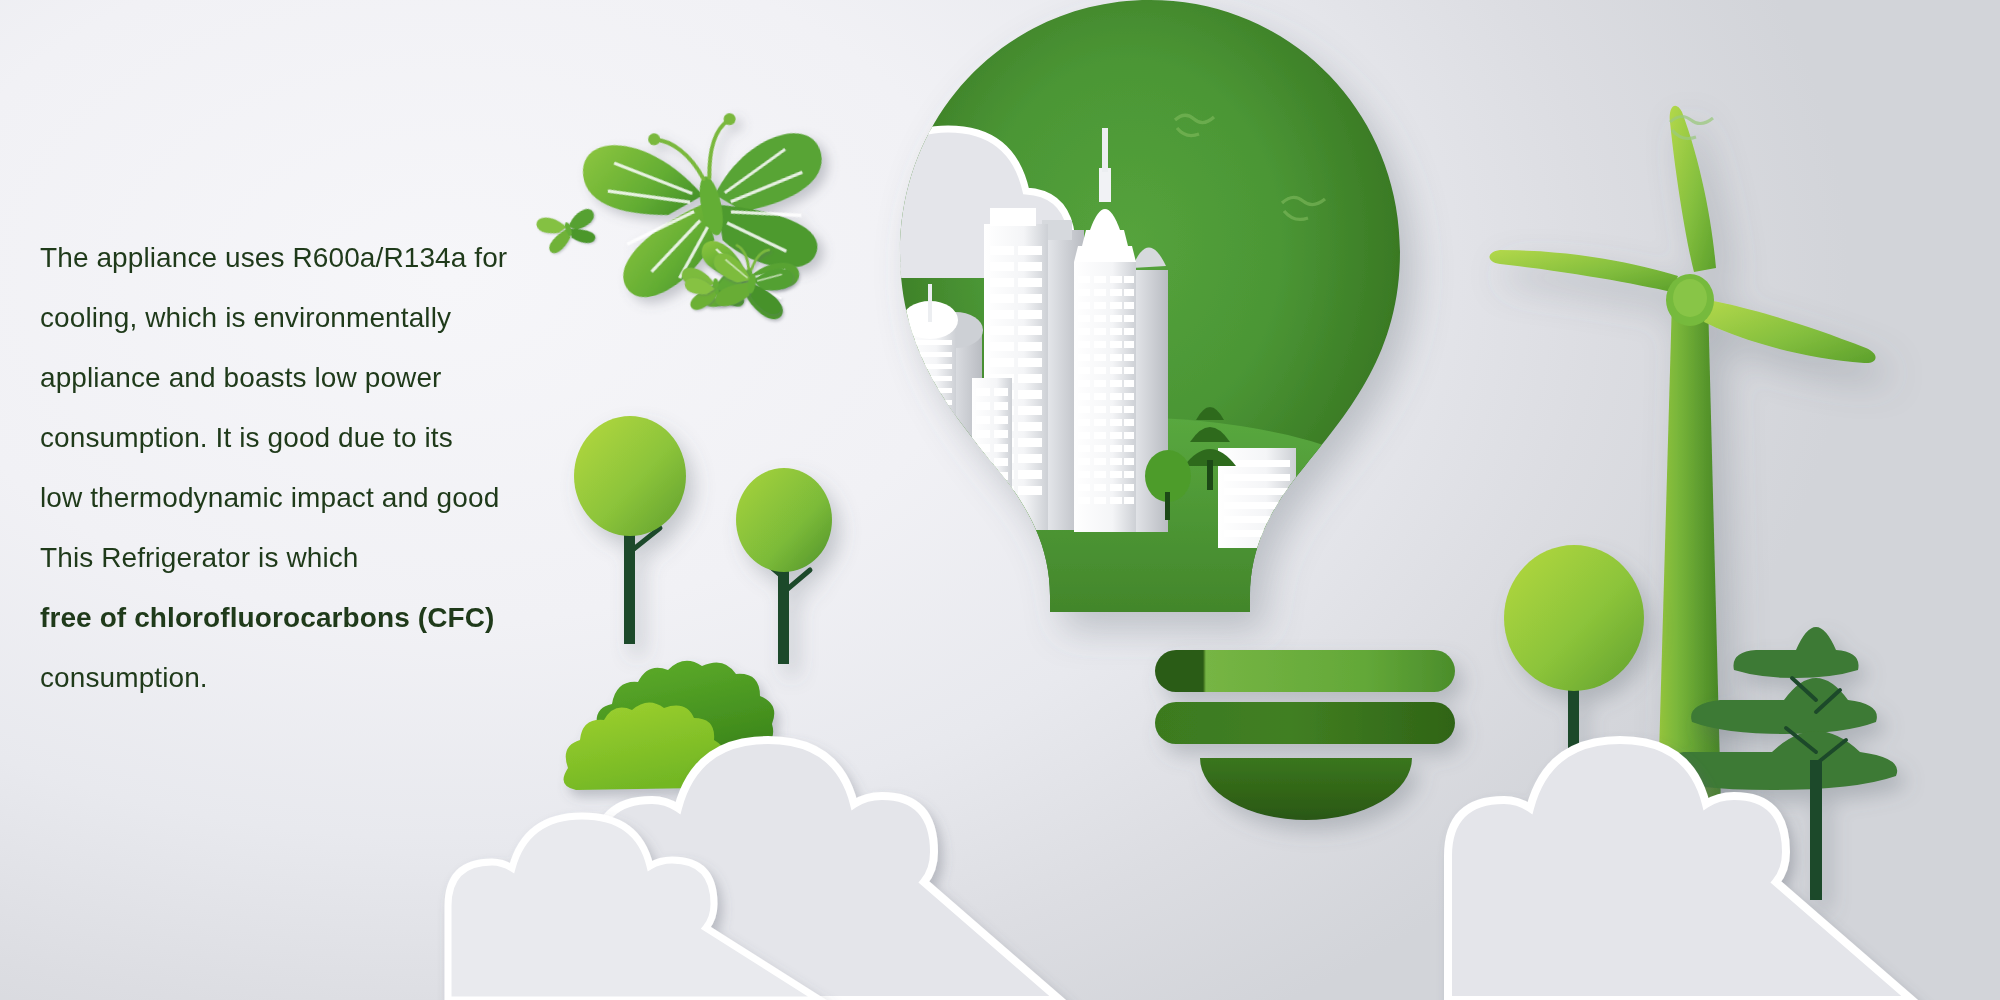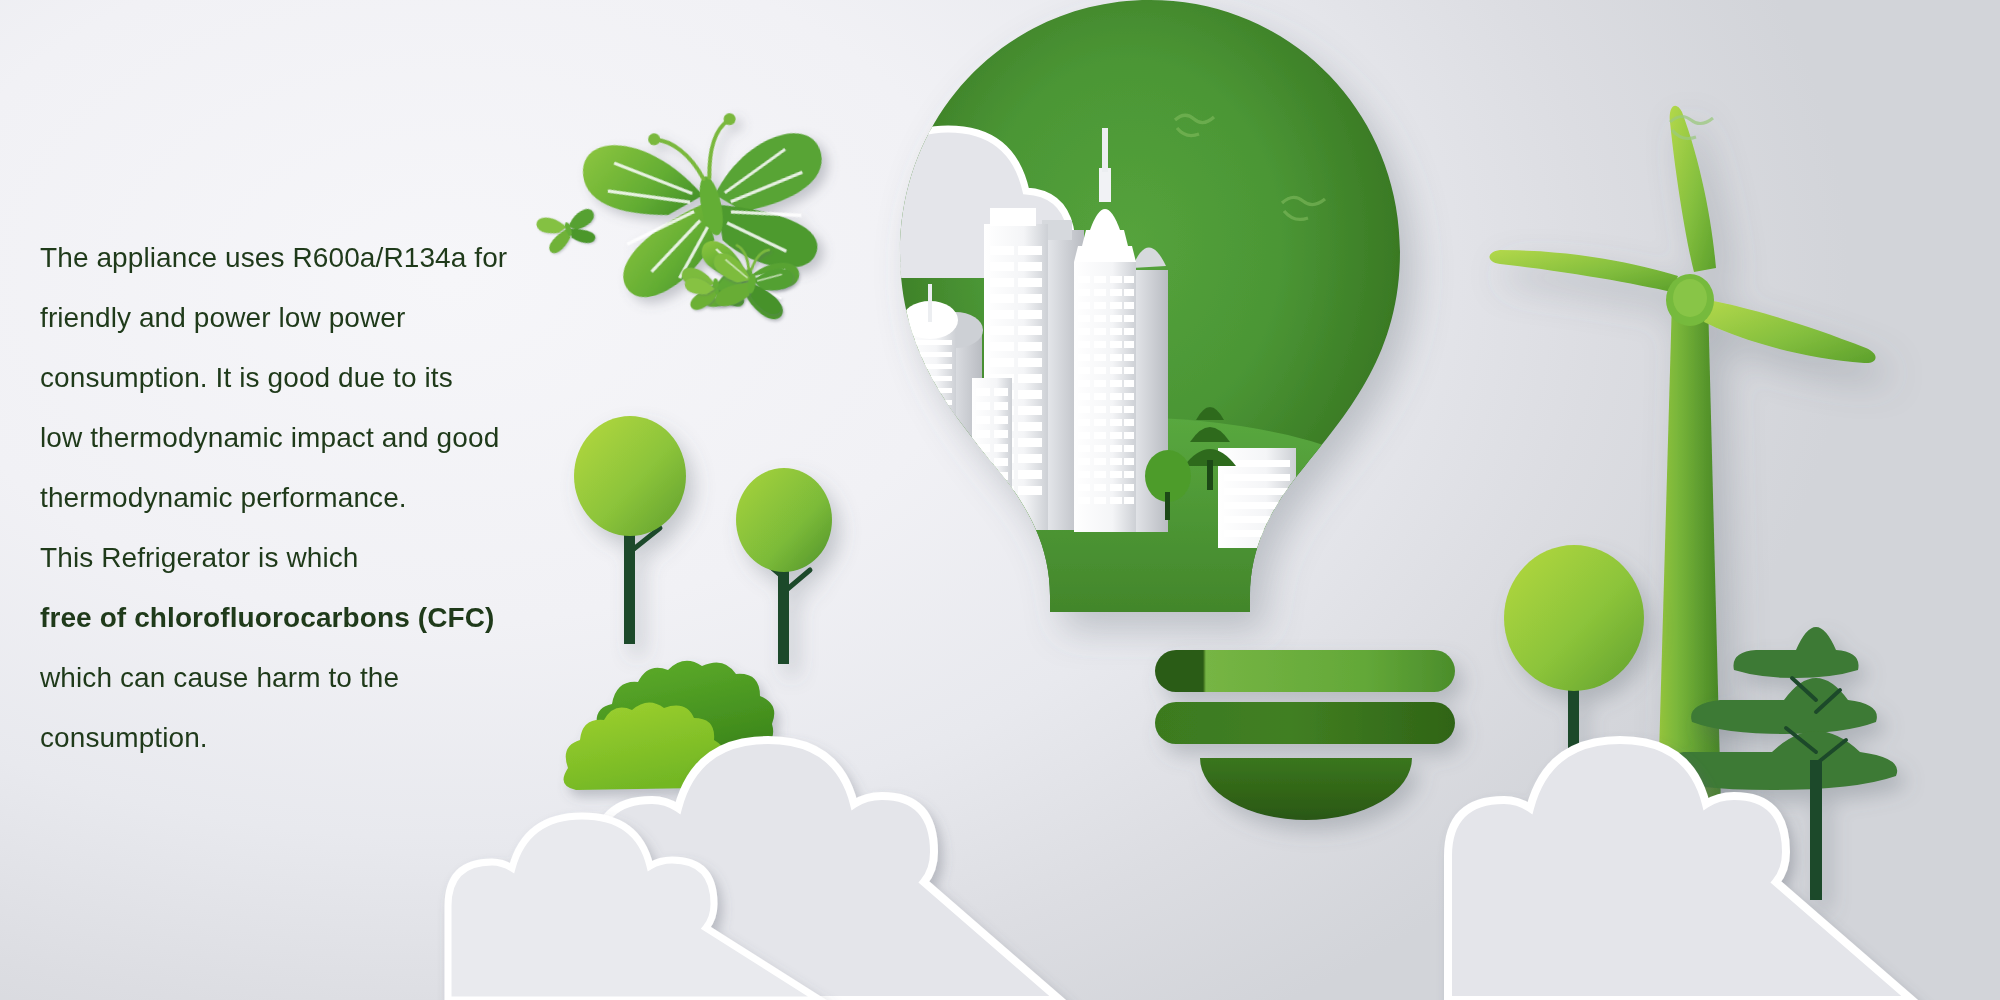--- a/index.html
+++ b/index.html
@@ -25,27 +25,26 @@
   
   .art{position:absolute;}
 </style>
 </head>
 <body>
 
 <div id="stage">
 
   <div id="copy">
     <span class="ln">The appliance uses R600a/R134a for</span>
-    <span class="ln">friendly and power low power</span>
+    <span class="ln">cooling, which is environmentally</span>
+    <span class="ln">appliance and boasts low power</span>
     <span class="ln">consumption. It is good due to its</span>
     <span class="ln">low thermodynamic impact and good</span>
-    <span class="ln">thermodynamic performance.</span>
     <span class="ln">This Refrigerator is which</span>
     <span class="ln strong">free of chlorofluorocarbons (CFC)</span>
-    <span class="ln">which can cause harm to the</span>
     <span class="ln">consumption.</span>
   </div>
 
   <svg class="art" style="left:0;top:0" width="2000" height="1000" viewBox="0 0 2000 1000">
     <defs>
       <radialGradient id="gBulb" cx="46%" cy="40%" r="72%">
         <stop offset="0%" stop-color="#55a33c"></stop>
         <stop offset="42%" stop-color="#4b9635"></stop>
         <stop offset="74%" stop-color="#3a7a24"></stop>
         <stop offset="100%" stop-color="#255010"></stop>

